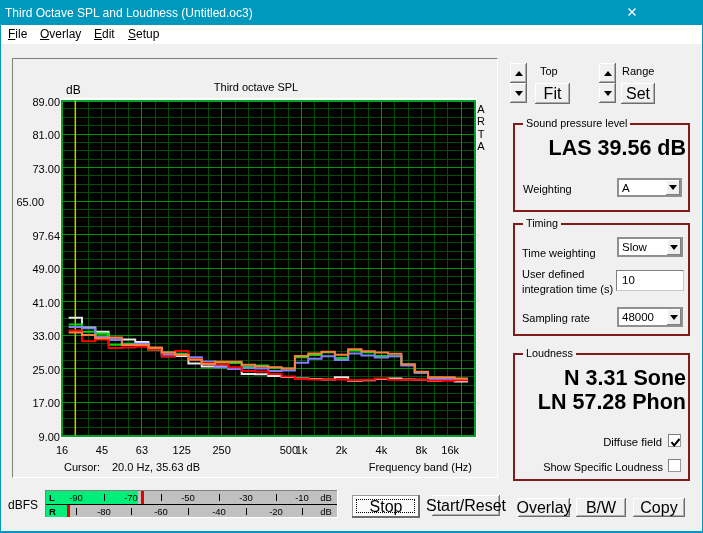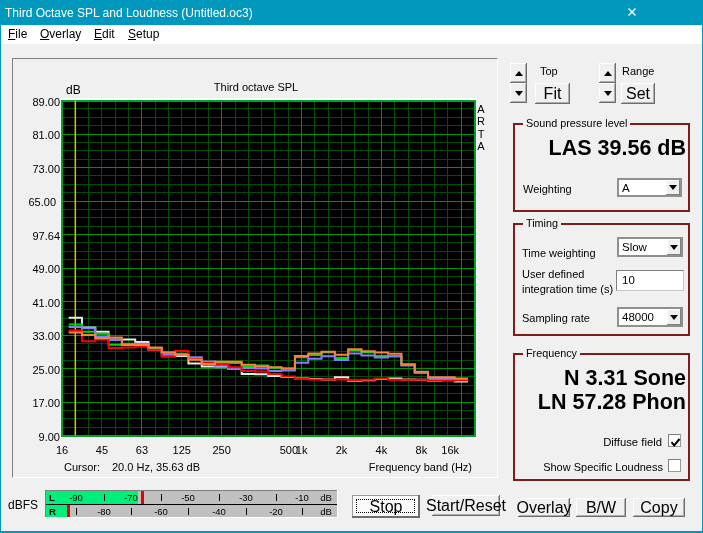--- a/index.html
+++ b/index.html
@@ -111,21 +111,21 @@
 <path d="M68.65 317.83 H81.96 V327.46 H95.27 V331.65 H108.58 V339.61 H121.89 V339.61 H135.20 V342.12 H148.51 V347.98 H161.82 V356.36 H175.13 V355.94 H188.44 V363.47 H201.75 V366.41 H215.06 V366.41 H228.37 V368.92 H241.68 V373.94 H254.99 V374.36 H268.30 V376.04 H281.61 V376.88 H294.92 V378.55 H308.23 V378.97 H321.54 V379.39 H334.85 V377.29 H348.16 V380.64 H361.47 V380.22 H374.78 V378.97 H388.09 V378.55 H401.40 V379.39 H414.71 V379.81 H428.02 V381.06 H441.33 V379.81 H454.64 V381.48 H467.95" fill="none" stroke="#e8e8e8" stroke-width="2" transform="translate(-57.0,-96.0)" shape-rendering="auto"></path>
 <path d="M68.65 324.53 H81.96 V331.65 H95.27 V333.74 H108.58 V344.63 H121.89 V343.79 H135.20 V345.47 H148.51 V349.24 H161.82 V352.17 H175.13 V353.84 H188.44 V358.45 H201.75 V362.64 H215.06 V362.64 H228.37 V363.06 H241.68 V366.41 H254.99 V365.57 H268.30 V367.66 H281.61 V368.50 H294.92 V357.19 H308.23 V355.10 H321.54 V352.17 H334.85 V358.03 H348.16 V350.49 H361.47 V352.17 H374.78 V355.94 H388.09 V356.36 H401.40 V364.73 H414.71 V372.69 H428.02 V377.71 H441.33 V378.13 H454.64 V378.97 H467.95" fill="none" stroke="#00d800" stroke-width="2" transform="translate(-57.0,-96.0)" shape-rendering="auto"></path>
 <path d="M68.65 327.04 H81.96 V328.30 H95.27 V337.09 H108.58 V340.02 H121.89 V344.63 H135.20 V343.79 H148.51 V350.08 H161.82 V354.26 H175.13 V354.68 H188.44 V357.19 H201.75 V361.38 H215.06 V367.24 H228.37 V368.92 H241.68 V368.08 H254.99 V368.50 H268.30 V371.01 H281.61 V370.59 H294.92 V362.64 H308.23 V358.87 H321.54 V356.36 H334.85 V360.12 H348.16 V353.42 H361.47 V355.52 H374.78 V357.61 H388.09 V356.36 H401.40 V365.57 H414.71 V372.69 H428.02 V378.97 H441.33 V378.97 H454.64 V379.81 H467.95" fill="none" stroke="#8080ff" stroke-width="2" transform="translate(-57.0,-96.0)" shape-rendering="auto"></path>
 <path d="M68.65 330.39 H81.96 V341.28 H95.27 V339.61 H108.58 V347.98 H121.89 V347.56 H135.20 V346.73 H148.51 V349.66 H161.82 V356.36 H175.13 V350.91 H188.44 V359.29 H201.75 V363.06 H215.06 V364.31 H228.37 V367.24 H241.68 V371.01 H254.99 V371.43 H268.30 V373.94 H281.61 V376.46 H294.92 V378.97 H308.23 V379.39 H321.54 V379.39 H334.85 V379.39 H348.16 V380.22 H361.47 V379.81 H374.78 V378.55 H388.09 V379.81 H401.40 V379.81 H414.71 V379.81 H428.02 V380.64 H441.33 V380.64 H454.64 V380.22 H467.95" fill="none" stroke="#ff0000" stroke-width="2" transform="translate(-57.0,-96.0)" shape-rendering="auto"></path>
 <path d="M68.65 332.49 H81.96 V335.00 H95.27 V338.35 H108.58 V337.51 H121.89 V345.05 H135.20 V345.05 H148.51 V347.56 H161.82 V352.59 H175.13 V355.10 H188.44 V359.71 H201.75 V363.89 H215.06 V361.80 H228.37 V361.80 H241.68 V364.73 H254.99 V366.41 H268.30 V367.24 H281.61 V368.50 H294.92 V355.94 H308.23 V353.42 H321.54 V351.75 H334.85 V354.68 H348.16 V349.24 H361.47 V351.33 H374.78 V352.59 H388.09 V353.84 H401.40 V364.31 H414.71 V371.85 H428.02 V377.29 H441.33 V377.29 H454.64 V378.55 H467.95" fill="none" stroke="#fa8040" stroke-width="2" transform="translate(-57.0,-96.0)" shape-rendering="auto"></path>
 </svg>
 <div style="position:absolute;left:20px;top:0;width:40px;font-size:11px;text-align:right;color:#000">
     <div style="position:absolute;right:0;top:95.5px">89.00</div>
     <div style="position:absolute;right:0;top:129.0px">81.00</div>
     <div style="position:absolute;right:0;top:162.5px">73.00</div>
-    <div style="position:absolute;right:4px;top:196.0px">65.00</div>
+    <div style="position:absolute;right:16px;top:196.0px">65.00</div>
     <div style="position:absolute;right:0;top:229.5px">97.64</div>
     <div style="position:absolute;right:0;top:263.0px">49.00</div>
     <div style="position:absolute;right:0;top:296.5px">41.00</div>
     <div style="position:absolute;right:0;top:330.0px">33.00</div>
     <div style="position:absolute;right:0;top:363.5px">25.00</div>
     <div style="position:absolute;right:0;top:397.0px">17.00</div>
     <div style="position:absolute;right:0;top:430.5px">9.00</div>
   </div>
 <div style="position:absolute;left:0;top:0;font-size:11px;color:#000">
     <div style="position:absolute;left:42.0px;top:443.5px;width:40px;text-align:center">16</div>
@@ -190,21 +190,21 @@
   </div>
 <div class="lbl" style="left:522px;top:311px">Sampling rate</div>
 <div class="combo" style="left:617px;top:307px;width:66px;height:20px">
     <div class="txt">48000</div>
     <div class="cbtn">
       <div class="tri"></div>
     </div>
   </div>
 
 <div class="grp" style="left:513px;top:353px;width:177px;height:128px">
-    <span>Frequency</span>
+    <span>Loudness</span>
   </div>
 <div class="big" style="left:520px;top:366px;width:166px">N 3.31 Sone</div>
 <div class="big" style="left:520px;top:390px;width:166px">LN 57.28 Phon</div>
 <div class="lbl" style="left:540px;top:434.5px;width:122px;text-align:right;font-size:11.3px">Diffuse field</div>
 <div class="cb" style="left:668px;top:434px"><svg width="13" height="13" viewBox="0 0 13 13">
       <path d="M2.5 6.2 L5.2 9.4 L10.5 3" stroke="#000" stroke-width="2" fill="none"></path>
     </svg></div>
 <div class="lbl" style="left:520px;top:460px;width:143px;text-align:right">Show Specific Loudness</div>
 <div class="cb" style="left:668px;top:459px"></div>
 

